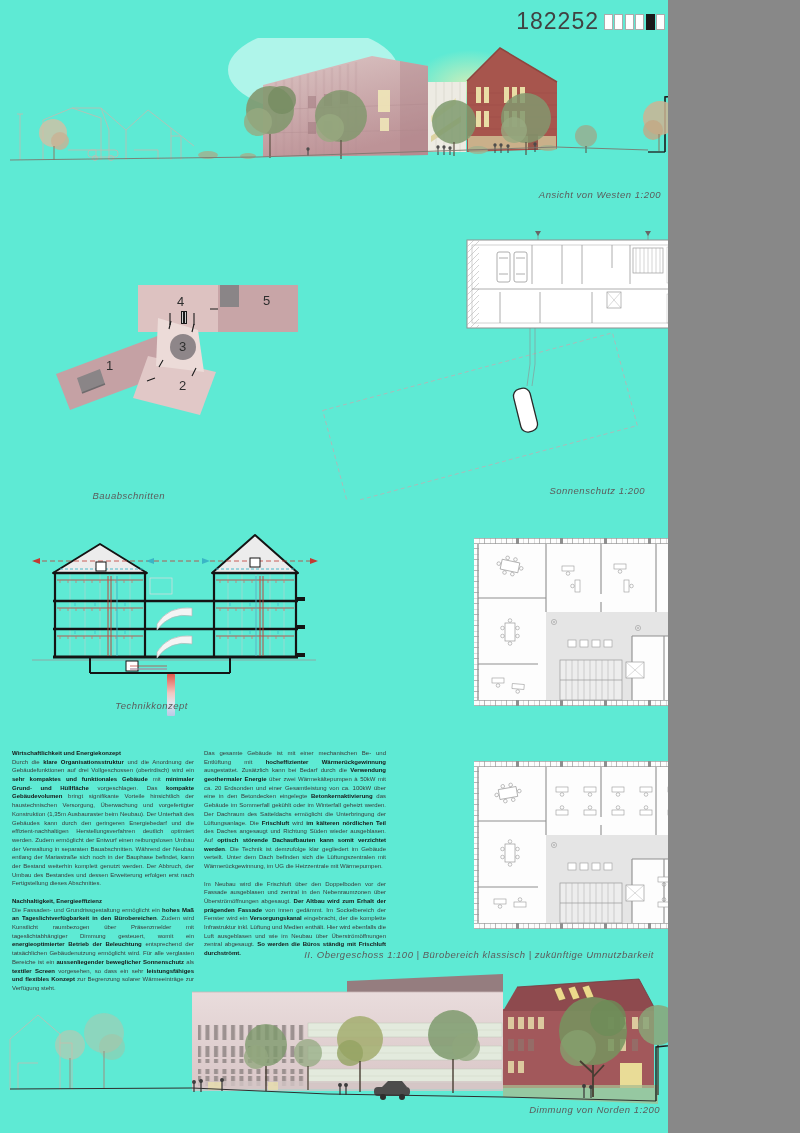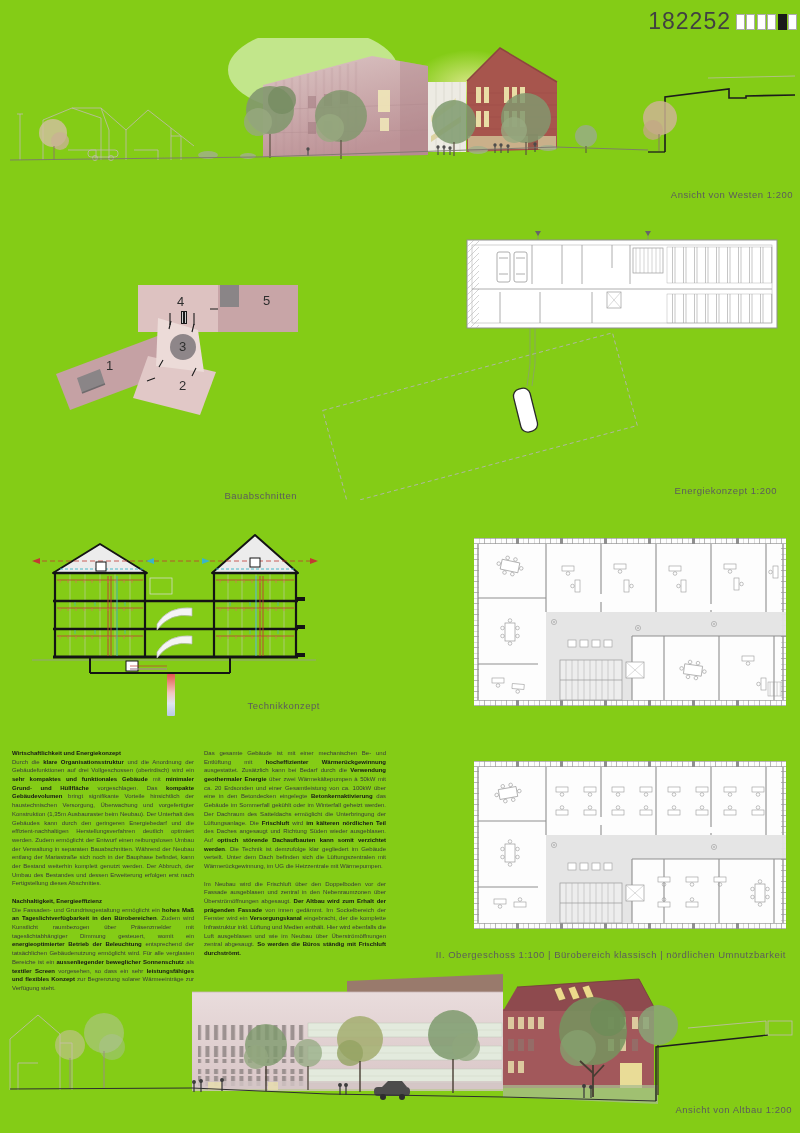--- a/index.html
+++ b/index.html
@@ -1,19 +1,19 @@
 <!DOCTYPE html>
 <html lang="de"><head>
 <meta charset="utf-8">
 <style>
   html,body{margin:0;padding:0;background:#888;}
-  .board{position:relative;width:800px;height:1133px;background:#84cc16;overflow:hidden;
+  .board{position:relative;width:668px;height:1133px;background:#5eead4;overflow:hidden;
          font-family:"Liberation Sans",sans-serif;}
   .fig{position:absolute;}
-  .cap{position:absolute;font-size:9.5px;letter-spacing:.5px;color:#5c5c5c;white-space:nowrap;}
+  .cap{position:absolute;font-size:9.5px;letter-spacing:.5px;color:#5c5c5c;white-space:nowrap;font-style:italic;}
   .entry{position:absolute;top:8px;right:3px;display:flex;align-items:center;}
   .num{font-size:23px;letter-spacing:1px;color:#414141;}
   .boxes{display:flex;margin-left:3px;}
   .nbox{width:7px;height:14px;border:1px solid #ababab;margin-left:1.5px;background:#fff;}
   .nbox.filled{background:#1a1a1a;border-color:#1a1a1a;}
   .col{position:absolute;top:749px;width:182px;text-align:justify;color:#3a3a3a;}
   .bh{font-weight:bold;font-size:6px;line-height:1.45;color:#161616;}
   .bt{margin:0 0 9px 0;font-size:6px;line-height:1.45;}
   .bt .b{font-weight:bold;color:#161616;}
   .bl{position:absolute;font-size:13px;color:#2e2e2e;letter-spacing:.3px;}
@@ -259,21 +259,21 @@
       <rect x="367" y="66" width="105" height="29" fill="url(#pvl)" stroke="#a5a5a5" stroke-width="0.4"></rect>
     </g>
     <g transform="rotate(-15 180 190)">
       <rect x="30" y="142" width="300" height="96" fill="none" stroke="#b5b5b5" stroke-width="0.8" stroke-dasharray="4 3"></rect>
     </g>
     <path d="M230,100 L230,136 L227,158 M235,100 L235,136 L232,158" stroke="#8f8f8f" stroke-width="0.6" fill="none"></path>
     <g transform="rotate(-14 226 182)">
       <rect x="217" y="160" width="17" height="44" rx="7" fill="#fff" stroke="#2a2a2a" stroke-width="1.3"></rect>
     </g>
   </svg>
-  <div class="cap" style="right:23px;top:485px">Energiekonzept 1:200</div>
+  <div class="cap" style="right:23px;top:485px">Sonnenschutz 1:200</div>
 
   <svg class="fig" style="left:30px;top:275px;width:270px;height:235px" viewBox="0 0 270 235">
     <rect x="108" y="10" width="160" height="47" fill="#ddc2c1"></rect>
     <rect x="188" y="10" width="80" height="47" fill="#c8a5a7"></rect>
     <rect x="190" y="10" width="19" height="22" fill="#8a8587"></rect>
     <polygon points="26,99 138,57 152,93 40,135" fill="#c5a1a4"></polygon>
     <polygon points="118,81 186,97 170,140 103,123" fill="#e1c8c7"></polygon>
     <polygon points="128,43 168,55 174,97 126,91" fill="#ecdbd8"></polygon>
     <circle cx="153" cy="72" r="13" fill="#8e8689"></circle>
     <polygon points="47,103 70,94 75,109 52,118" fill="#8a8587"></polygon>
@@ -400,21 +400,21 @@
       <use href="#ws" x="196" y="126"></use>
         <use href="#ws" x="224" y="126"></use>
         <use href="#ws" x="252" y="126"></use>
       <use href="#ws" transform="translate(196,148) rotate(180)"></use>
         <use href="#ws" transform="translate(224,148) rotate(180)"></use>
       <use href="#tbl" transform="translate(292,138) rotate(90)"></use>
       <use href="#plnt" x="86" y="90"></use>
         <use href="#plnt" x="246" y="92"></use>
     </g>
   </svg>
-  <div class="cap" style="right:14px;top:949px">II. Obergeschoss 1:100 | Bürobereich klassisch | nördlichen Umnutzbarkeit</div>
+  <div class="cap" style="right:14px;top:949px">II. Obergeschoss 1:100 | Bürobereich klassisch | zukünftige Umnutzbarkeit</div>
 
   <div class="col" style="left:12px">
     <div class="block">
       <div class="bh">Wirtschaftlichkeit und Energiekonzept</div>
       <p class="bt"><span>Durch die </span><span class="b">klare Organisationsstruktur</span><span> und die Anordnung der Gebäudefunktionen auf drei Vollgeschossen (oberirdisch) wird ein </span><span class="b">sehr kompaktes und funktionales Gebäude</span><span> mit </span><span class="b">minimaler Grund- und Hüllfläche</span><span> vorgeschlagen. Das </span><span class="b">kompakte Gebäudevolumen</span><span> bringt signifikante Vorteile hinsichtlich der haustechnischen Versorgung, Überwachung und vorgefertigter Konstruktion (1,35m Ausbauraster beim Neubau). Der Unterhalt des Gebäudes kann durch den geringeren Energiebedarf und die effizient-nachhaltigen Herstellungsverfahren deutlich optimiert werden. Zudem ermöglicht der Entwurf einen reibungslosen Umbau der Verwaltung in separaten Bauabschnitten. Während der Neubau entlang der Mariastraße sich noch in der Bauphase befindet, kann der Bestand weiterhin komplett genutzt werden. Der Abbruch, der Umbau des Bestandes und dessen Erweiterung erfolgen erst nach Fertigstellung dieses Abschnittes.</span></p>
     </div>
     <div class="block">
       <div class="bh">Nachhaltigkeit, Energieeffizienz</div>
       <p class="bt"><span>Die Fassaden- und Grundrissgestaltung ermöglicht ein </span><span class="b">hohes Maß an Tageslichtverfügbarkeit in den Bürobereichen</span><span>. Zudem wird Kunstlicht raumbezogen über Präsenzmelder mit tageslichtabhängiger Dimmung gesteuert, womit ein </span><span class="b">energieoptimierter Betrieb der Beleuchtung</span><span> entsprechend der tatsächlichen Gebäudenutzung ermöglicht wird. Für alle verglasten Bereiche ist ein </span><span class="b">aussenliegender beweglicher Sonnenschutz</span><span> als </span><span class="b">textiler Screen</span><span> vorgesehen, so dass ein sehr </span><span class="b">leistungsfähiges und flexibles Konzept</span><span> zur Begrenzung solarer Wärmeeinträge zur Verfügung steht.</span></p>
     </div>
@@ -523,15 +523,15 @@
       <circle cx="576" cy="113" r="1.3"></circle>
         <circle cx="583" cy="114" r="1.3"></circle>
     </g>
     <path d="M2,116 L184,115 L320,121 L495,124 L648,128" stroke="#2f2f2f" stroke-width="1" fill="none"></path>
     <path d="M648,128 V74 L760,62" stroke="#1f1f1f" stroke-width="1.4" fill="none"></path>
     <g stroke="#c3bcb1" fill="none" stroke-width="0.8">
       <path d="M680,55 L758,48 M758,48 V62"></path>
       <rect x="760" y="48" width="24" height="14"></rect>
     </g>
   </svg>
-  <div class="cap" style="right:8px;top:1104px">Ansicht von Altbau 1:200</div>
+  <div class="cap" style="right:8px;top:1104px">Dimmung von Norden 1:200</div>
 
 </div>
 
 </body></html>

